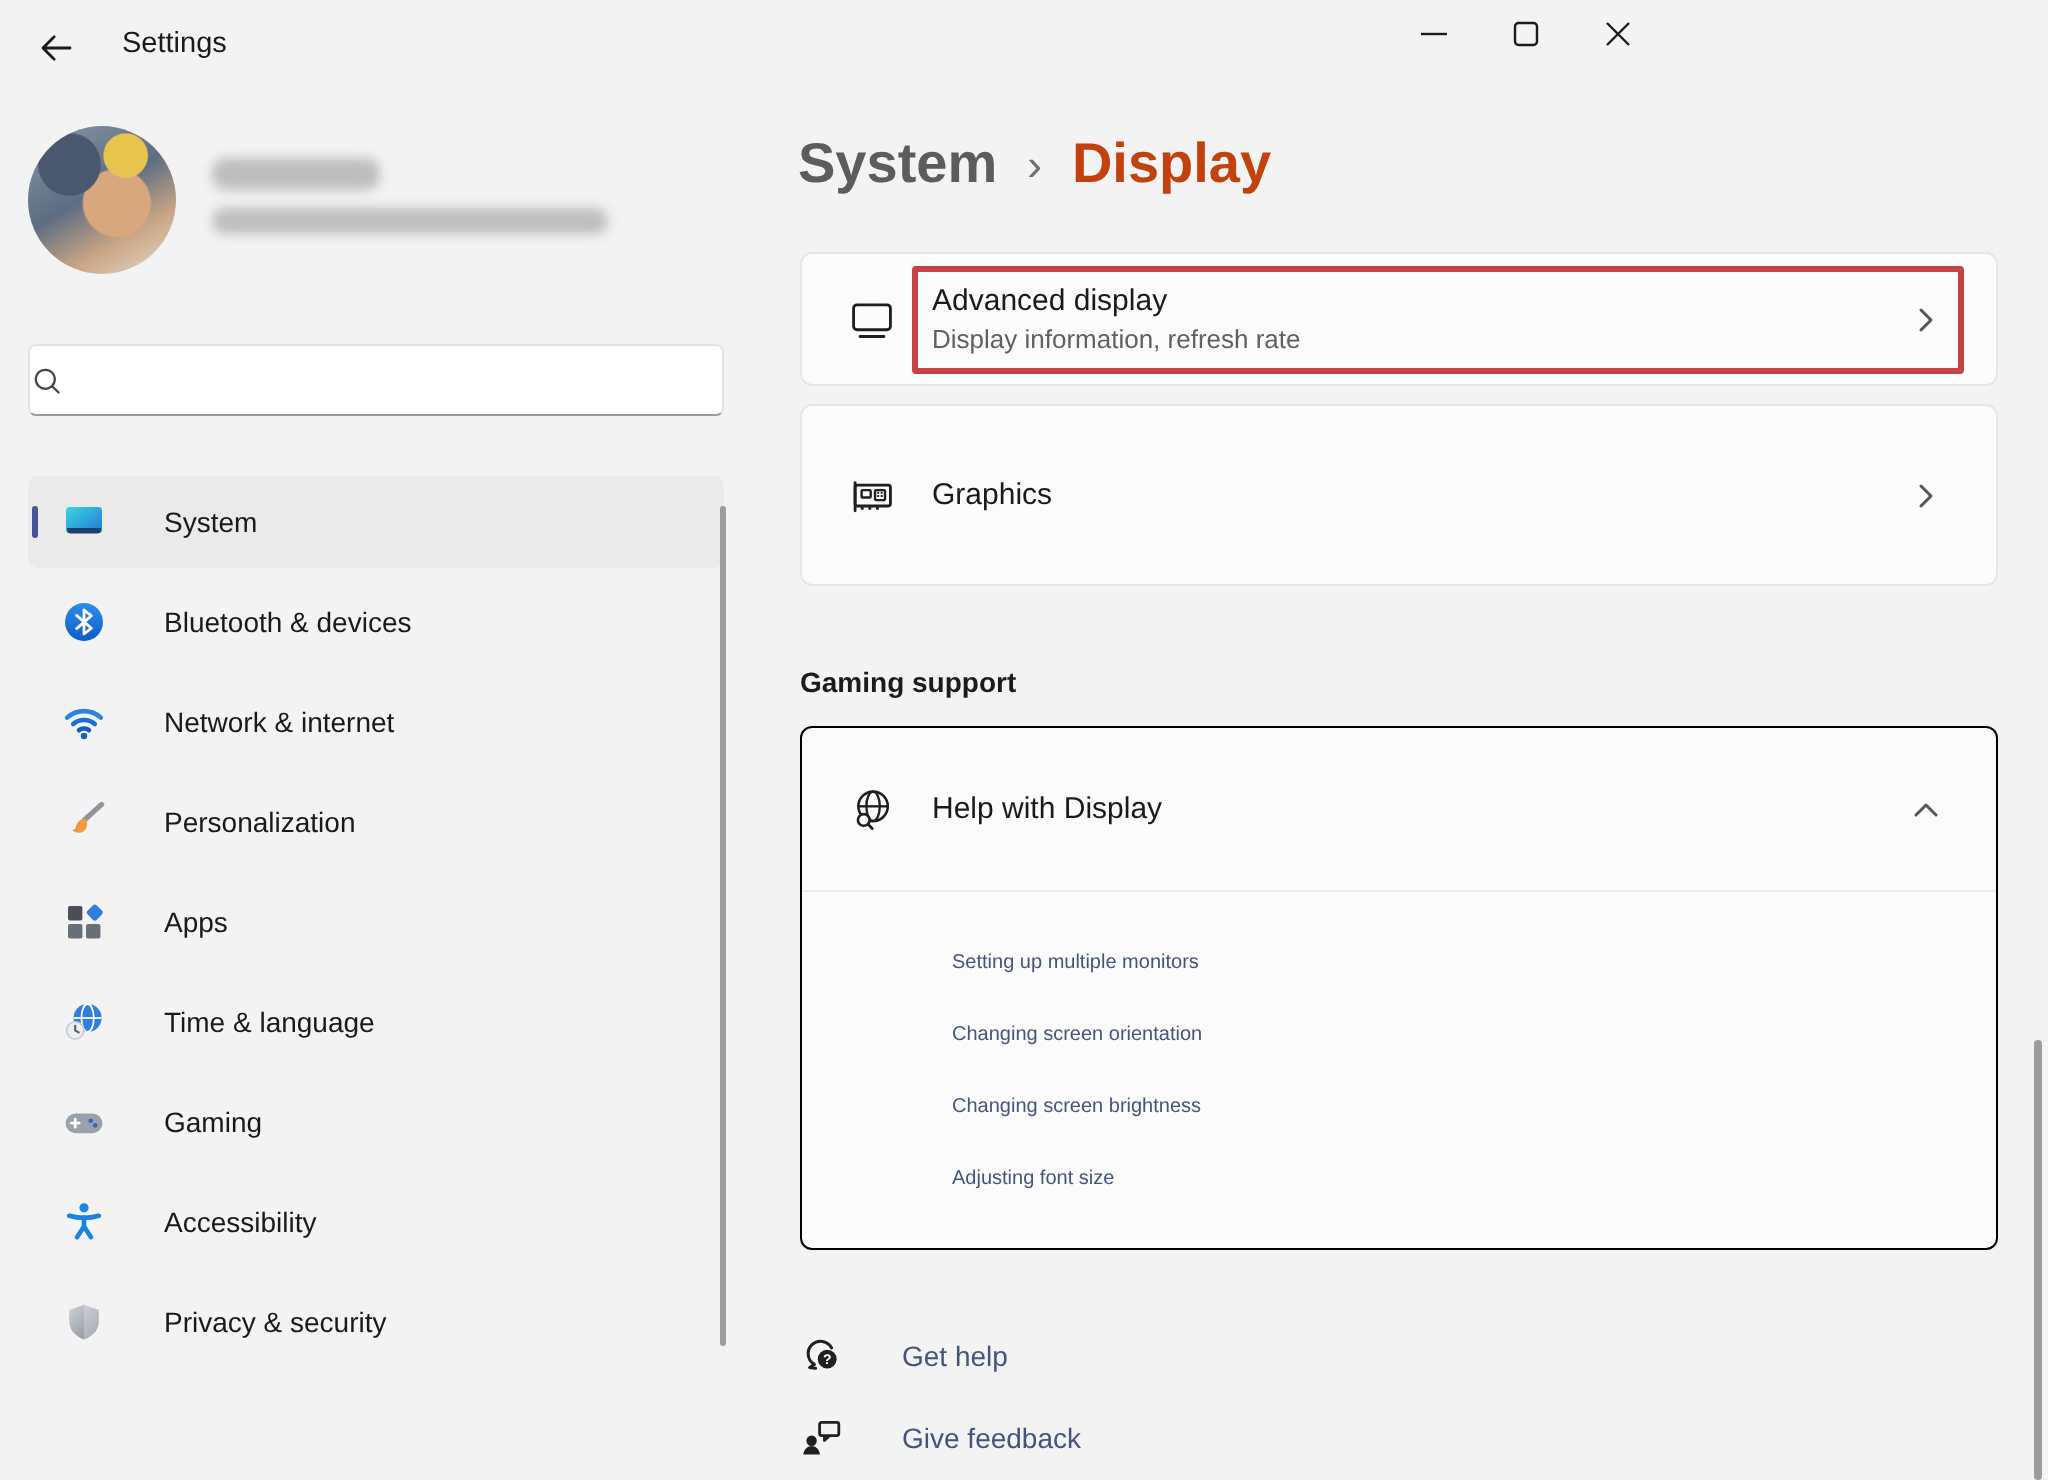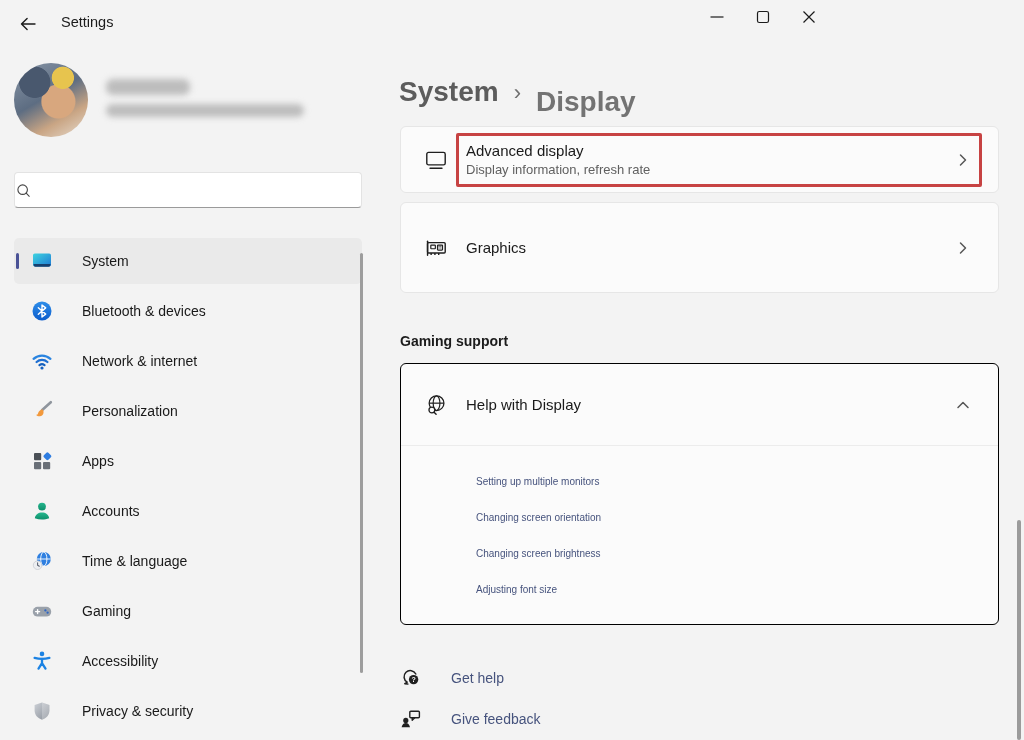--- a/index.html
+++ b/index.html
@@ -48,21 +48,21 @@
   .nav-icon { width:24px; height:24px; margin-left:16px; flex:0 0 auto; }
   .nav-label { margin-left:28px; font-size:14px; color:#191919; }
 
   .side-scrollbar { position:absolute; left:360px; top:253px; width:3px; height:420px;
     background:#9d9d9d; border-radius:2px; }
 
   
   .breadcrumb { position:absolute; left:399px; top:66px; display:flex; align-items:center; }
   .crumb-parent { font-size:28px; font-weight:600; color:#5c5c5c; cursor:pointer; }
   .crumb-sep { font-size:22px; color:#707070; margin:2px 15px 0 15px; }
-  .crumb-page { font-size:28px; font-weight:600; color:#737373;margin-top:20px; }
+  .crumb-page { font-size:28px; font-weight:600; color:#c2410c; }
 
   .card { position:absolute; left:400px; width:599px; background:#fbfbfb;
     border:1px solid #e6e6e6; border-radius:6px; display:flex; align-items:center; cursor:pointer; }
   .card-adv  { top:126px; height:67px; }
   .card-gfx  { top:202px; height:91px; }
   .card-icon { width:26px; height:26px; margin-left:22px; flex:0 0 auto; }
   .card-text { margin-left:17px; }
   .card-title { font-size:15px; color:#1a1a1a; }
   .card-sub { font-size:13px; color:#606060; margin-top:3px; }
   .card-chevron { position:absolute; right:26px; top:50%; transform:translateY(-50%); }
@@ -199,35 +199,20 @@
       <svg viewBox="0 0 24 24" width="24" height="24">
           <rect x="4" y="4" width="7.2" height="7.2" rx="1" fill="#4a4f56"></rect>
           <rect x="4" y="13" width="7.2" height="7.2" rx="1" fill="#696f77"></rect>
           <rect x="13" y="13" width="7.2" height="7.2" rx="1" fill="#696f77"></rect>
           <rect x="14.2" y="4.1" width="6.4" height="6.4" rx="1.4" transform="rotate(45 17.4 7.3)" fill="#2f7de1"></rect>
         </svg>
     </span>
     <span class="nav-label">Apps</span>
   </div>
 
-  <div class="nav-item">
-    <span class="nav-icon">
-      <svg viewBox="0 0 24 24" width="24" height="24">
-          <defs>
-            <linearGradient id="gAcc" x1="0" y1="0" x2="0" y2="1">
-              <stop offset="0" stop-color="#25b68d"></stop>
-              <stop offset="1" stop-color="#0d8f6b"></stop>
-            </linearGradient>
-          </defs>
-          <circle cx="12" cy="7.6" r="3.9" fill="url(#gAcc)"></circle>
-          <path d="M4.8 19.2c.7-3.6 3.6-5.6 7.2-5.6s6.5 2 7.2 5.6c-4.5 1.8-9.9 1.8-14.4 0z" fill="url(#gAcc)"></path>
-        </svg>
-    </span>
-    <span class="nav-label">Accounts</span>
-  </div>
 
   <div class="nav-item">
     <span class="nav-icon">
       <svg viewBox="0 0 24 24" width="24" height="24">
           <circle cx="13.8" cy="10" r="7" fill="#2e7fe0"></circle>
           <ellipse cx="13.8" cy="10" rx="3.1" ry="7" fill="none" stroke="#ffffff" stroke-width="0.9"></ellipse>
           <path d="M6.8 10h14" stroke="#ffffff" stroke-width="0.9"></path>
           <circle cx="7.6" cy="16.2" r="4.3" fill="#eceef1" stroke="#c6cad1" stroke-width="0.8"></circle>
           <path d="M7.6 13.9v2.3l1.7 1" stroke="#5a6270" stroke-width="1.1" fill="none" stroke-linecap="round"></path>
         </svg>

